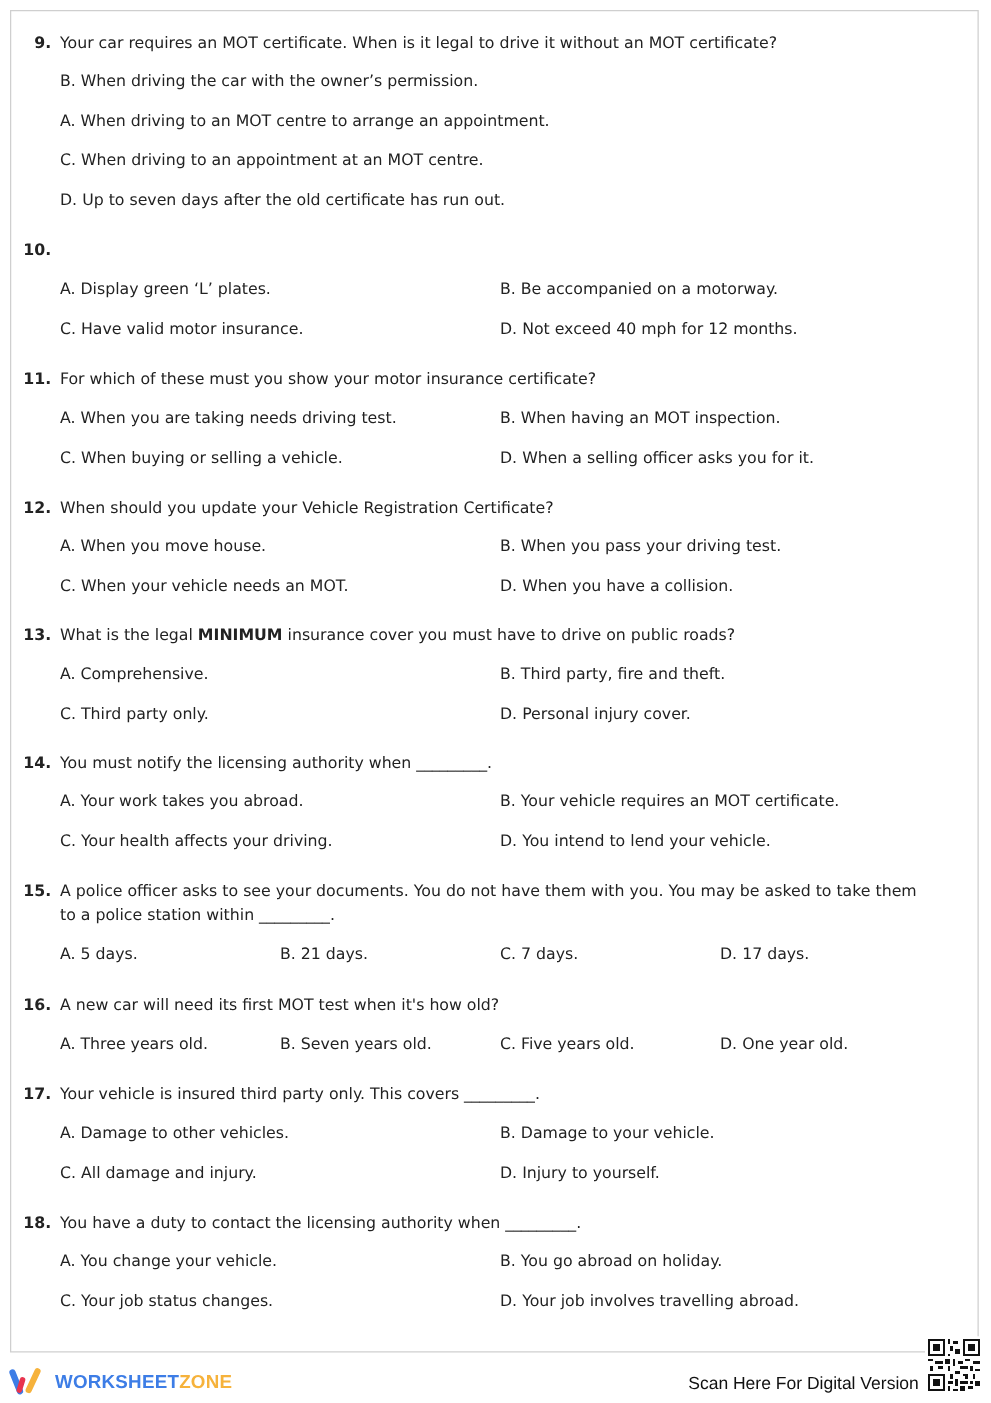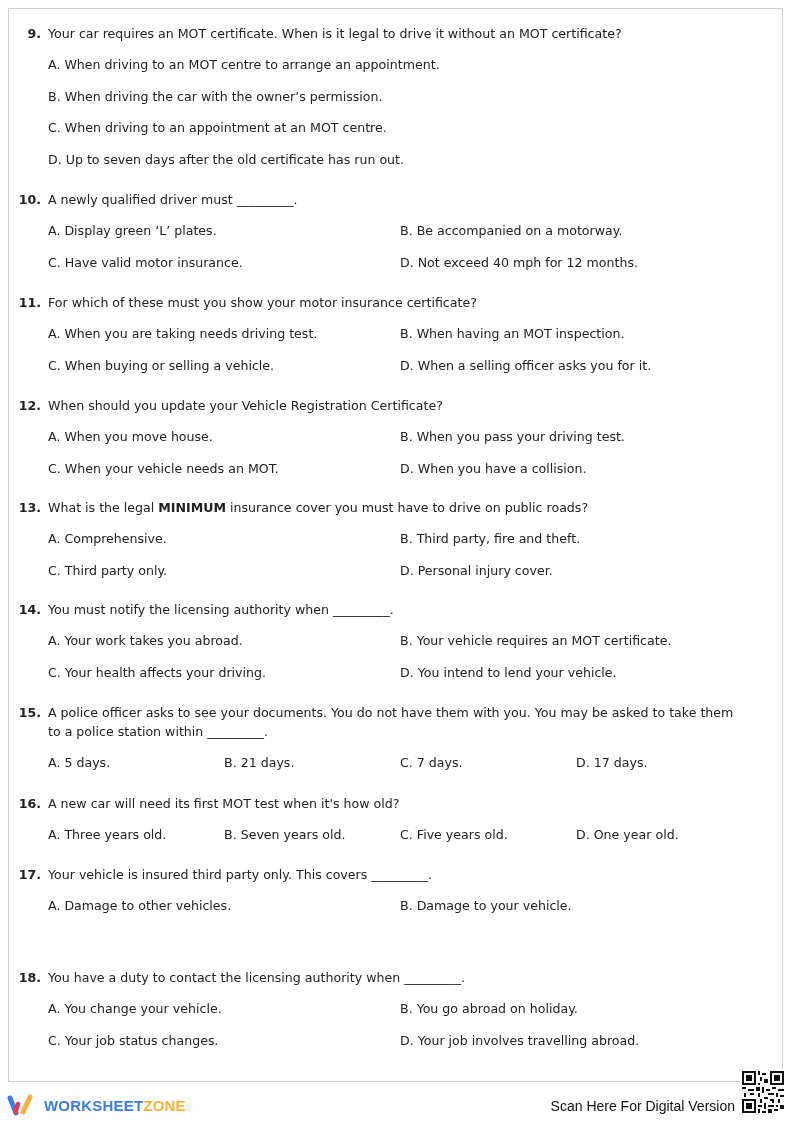--- a/index.html
+++ b/index.html
@@ -32,37 +32,36 @@
 <body>
 
 <div class="sheet">
 
   <div class="q single" style="top:15px;">
     <div class="q-head">
       <span class="q-num">9.</span>
       <span class="q-text">Your car requires an MOT certificate. When is it legal to drive it without an MOT certificate?</span>
     </div>
     <div class="opt-row">
+        <span class="opt">B. When driving the car with the owner’s permission.</span>
+      </div>
+    <div class="opt-row">
         <span class="opt">A. When driving to an MOT centre to arrange an appointment.</span>
       </div>
     <div class="opt-row">
-        <span class="opt">B. When driving the car with the owner’s permission.</span>
-      </div>
-    <div class="opt-row">
         <span class="opt">C. When driving to an appointment at an MOT centre.</span>
       </div>
     <div class="opt-row">
         <span class="opt">D. Up to seven days after the old certificate has run out.</span>
       </div>
   </div>
 
   <div class="q" style="top:181px;">
     <div class="q-head">
       <span class="q-num">10.</span>
-      <span class="q-text">A newly qualified driver must _________.</span>
     </div>
     <div class="opt-row">
       <span class="opt c2-0">A. Display green ‘L’ plates.</span>
       <span class="opt c2-1">B. Be accompanied on a motorway.</span>
     </div>
     <div class="opt-row">
       <span class="opt c2-0">C. Have valid motor insurance.</span>
       <span class="opt c2-1">D. Not exceed 40 mph for 12 months.</span>
     </div>
   </div>
@@ -154,20 +153,24 @@
   </div>
 
   <div class="q" style="top:856px;">
     <div class="q-head">
       <span class="q-num">17.</span>
       <span class="q-text">Your vehicle is insured third party only. This covers _________.</span>
     </div>
     <div class="opt-row">
       <span class="opt c2-0">A. Damage to other vehicles.</span>
       <span class="opt c2-1">B. Damage to your vehicle.</span>
+    </div>
+    <div class="opt-row">
+      <span class="opt c2-0">C. All damage and injury.</span>
+      <span class="opt c2-1">D. Injury to yourself.</span>
     </div>
   </div>
 
   <div class="q" style="top:959px;">
     <div class="q-head">
       <span class="q-num">18.</span>
       <span class="q-text">You have a duty to contact the licensing authority when _________.</span>
     </div>
     <div class="opt-row">
       <span class="opt c2-0">A. You change your vehicle.</span>

